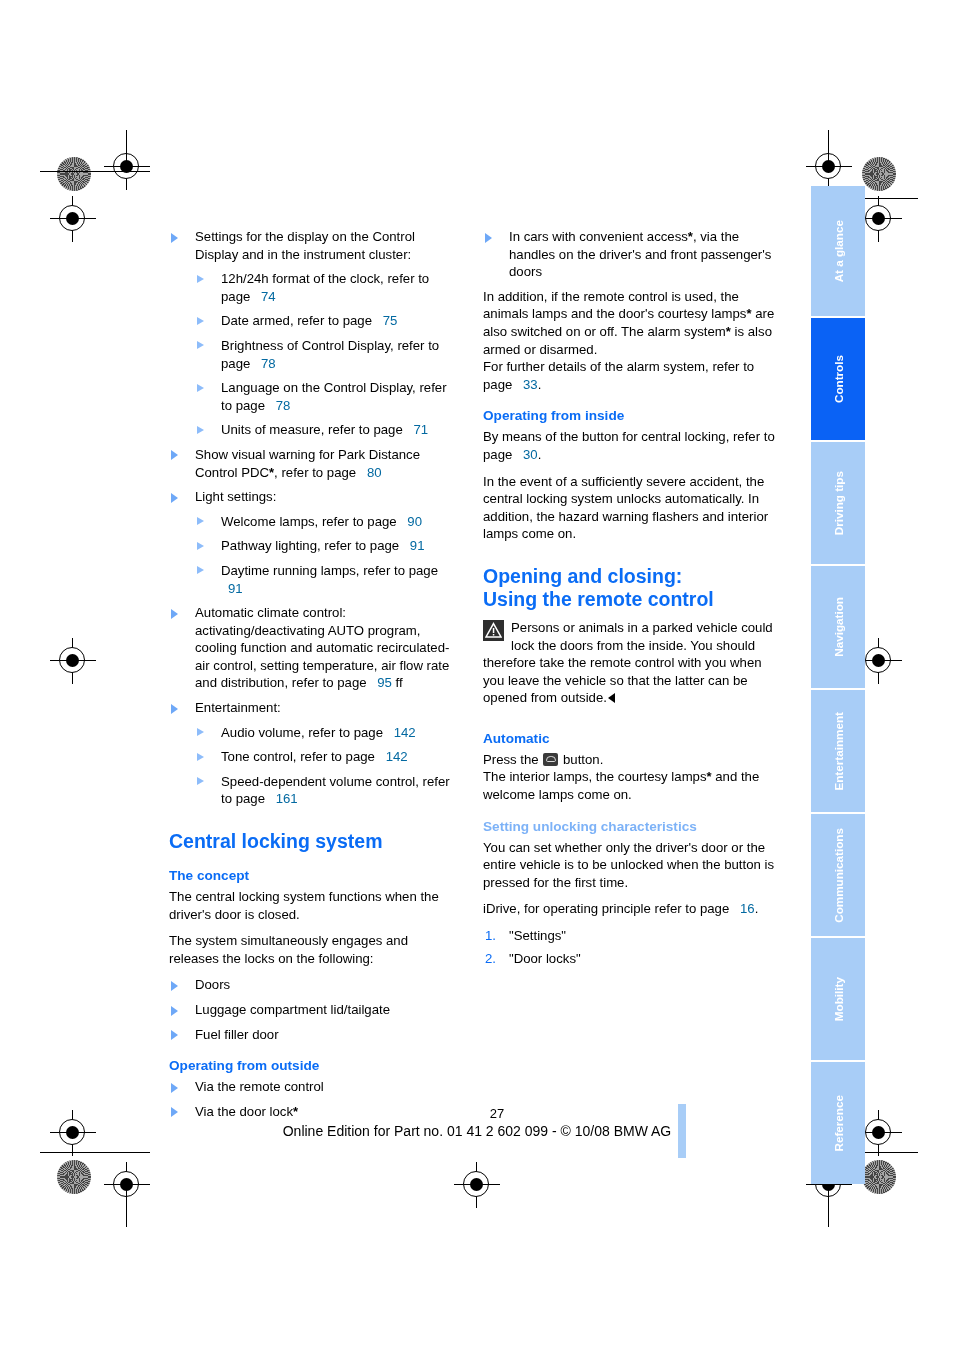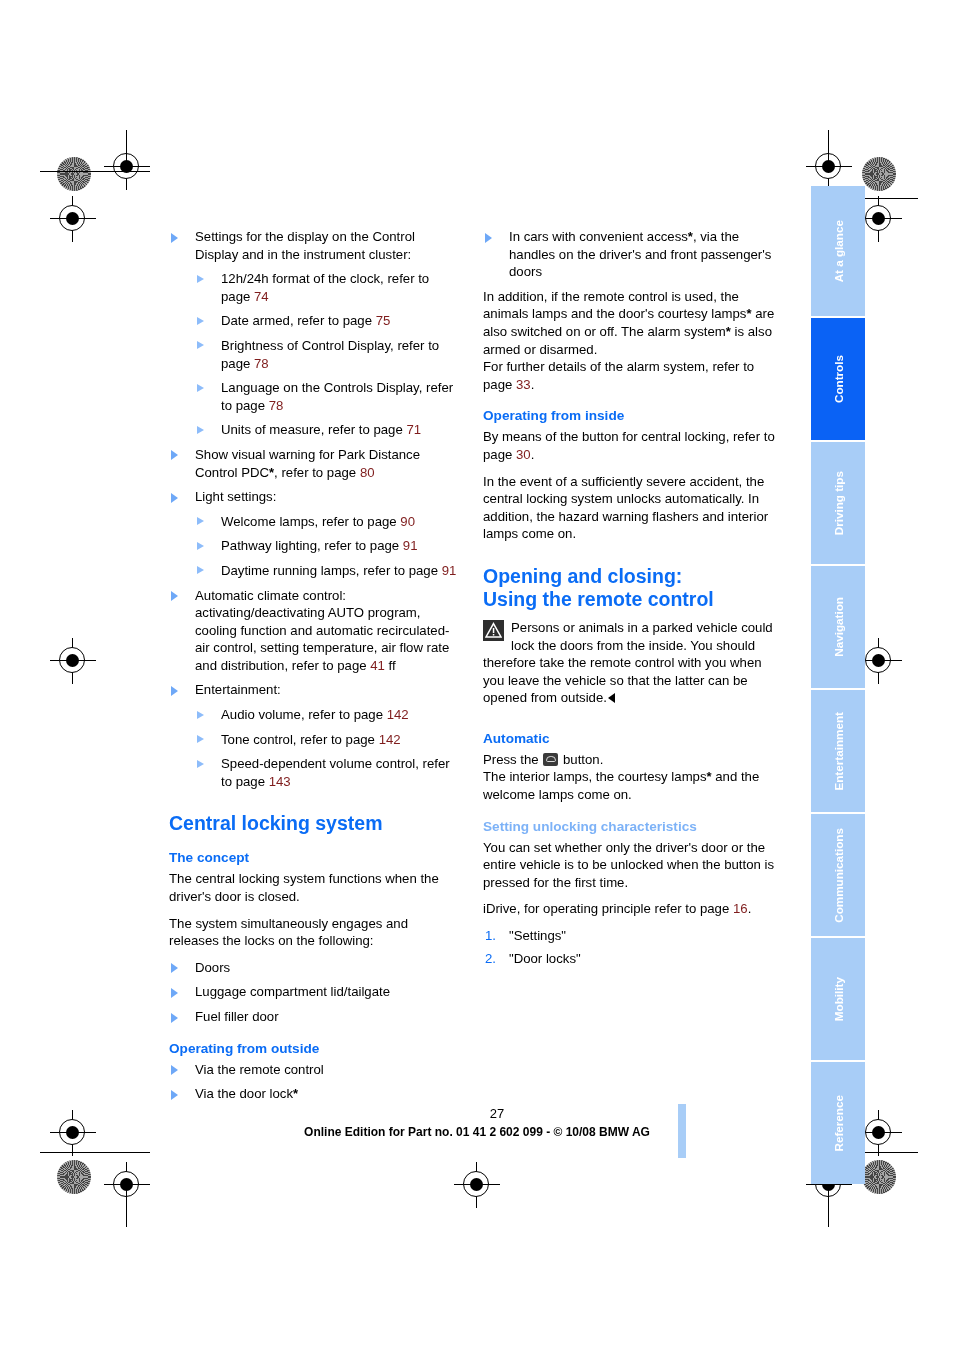--- a/index.html
+++ b/index.html
@@ -135,21 +135,21 @@
   h1.twoline { margin-bottom: 8px; }
   h2 {
     font-size: 13.6px;
     line-height: 17px;
     font-weight: bold;
     color: #0a6cf5;
     margin: 14px 0 4px 0;
   }
   h2.faded { color: #7db2f7; }
 
-  .pg { color: #7f1d1d; }
+  .pg { color: #0369a1; margin-left: 7px; }
   .ast { font-weight: bold; font-size: 13px; }
 
   .warnbox { margin: 2px 0 23px 0; }
   .warn-icon {
     float: left;
     width: 21px; height: 21px;
     background: #2e2e2e;
     margin: 1px 7px 0 0;
     position: relative;
   }
@@ -222,21 +222,21 @@
     text-align: center;
   }
   .pagenum {
     position: absolute;
     left: 0; top: 1106px;
     width: 954px;
     text-align: center;
     font-size: 13px;
   }
   .pagenum span { position: relative; left: 20px; }
-  .footer-text { font-size: 12px; font-weight: bold; }
+  .footer-text { font-size: 14px; }
   .footer-bar {
     position: absolute;
     left: 678px;
     top: 1104px;
     width: 8px;
     height: 54px;
     background: #a8cdf7;
   }
 </style>
 </head>
@@ -344,21 +344,21 @@
       <span>Date armed, refer to page </span><span class="pg">75</span>
     </div>
 
     <div class="bullet lvl2">
       <span class="tri"></span>
       <span>Brightness of Control Display, refer to page </span><span class="pg">78</span>
     </div>
 
     <div class="bullet lvl2">
       <span class="tri"></span>
-      <span>Language on the Controls Display, refer to page </span><span class="pg">78</span>
+      <span>Language on the Control Display, refer to page </span><span class="pg">78</span>
     </div>
 
     <div class="bullet lvl2">
       <span class="tri"></span>
       <span>Units of measure, refer to page </span><span class="pg">71</span>
     </div>
 
     <div class="bullet">
       <span class="tri"></span>
       <span>Show visual warning for Park Distance Control PDC</span><span class="ast">*</span><span>, refer to page </span><span class="pg">80</span>
@@ -379,41 +379,41 @@
       <span>Pathway lighting, refer to page </span><span class="pg">91</span>
     </div>
 
     <div class="bullet lvl2">
       <span class="tri"></span>
       <span>Daytime running lamps, refer to page </span><span class="pg">91</span>
     </div>
 
     <div class="bullet">
       <span class="tri"></span>
-      <span>Automatic climate control: activating/deactivating AUTO program, cooling function and automatic recirculated-air control, setting temperature, air flow rate and distribution, refer to page </span><span class="pg">41</span><span> ff</span>
+      <span>Automatic climate control: activating/deactivating AUTO program, cooling function and automatic recirculated-air control, setting temperature, air flow rate and distribution, refer to page </span><span class="pg">95</span><span> ff</span>
     </div>
 
     <div class="bullet">
       <span class="tri"></span>
       <span>Entertainment:</span>
     </div>
 
     <div class="bullet lvl2">
       <span class="tri"></span>
       <span>Audio volume, refer to page </span><span class="pg">142</span>
     </div>
 
     <div class="bullet lvl2">
       <span class="tri"></span>
       <span>Tone control, refer to page </span><span class="pg">142</span>
     </div>
 
     <div class="bullet lvl2">
       <span class="tri"></span>
-      <span>Speed-dependent volume control, refer to page </span><span class="pg">143</span>
+      <span>Speed-dependent volume control, refer to page </span><span class="pg">161</span>
     </div>
 
     <h1>Central locking system</h1>
 
     <h2>The concept</h2>
     <p>The central locking system functions when the driver's door is closed.</p>
     <p>The system simultaneously engages and releases the locks on the following:</p>
 
     <div class="bullet">
       <span class="tri"></span>

